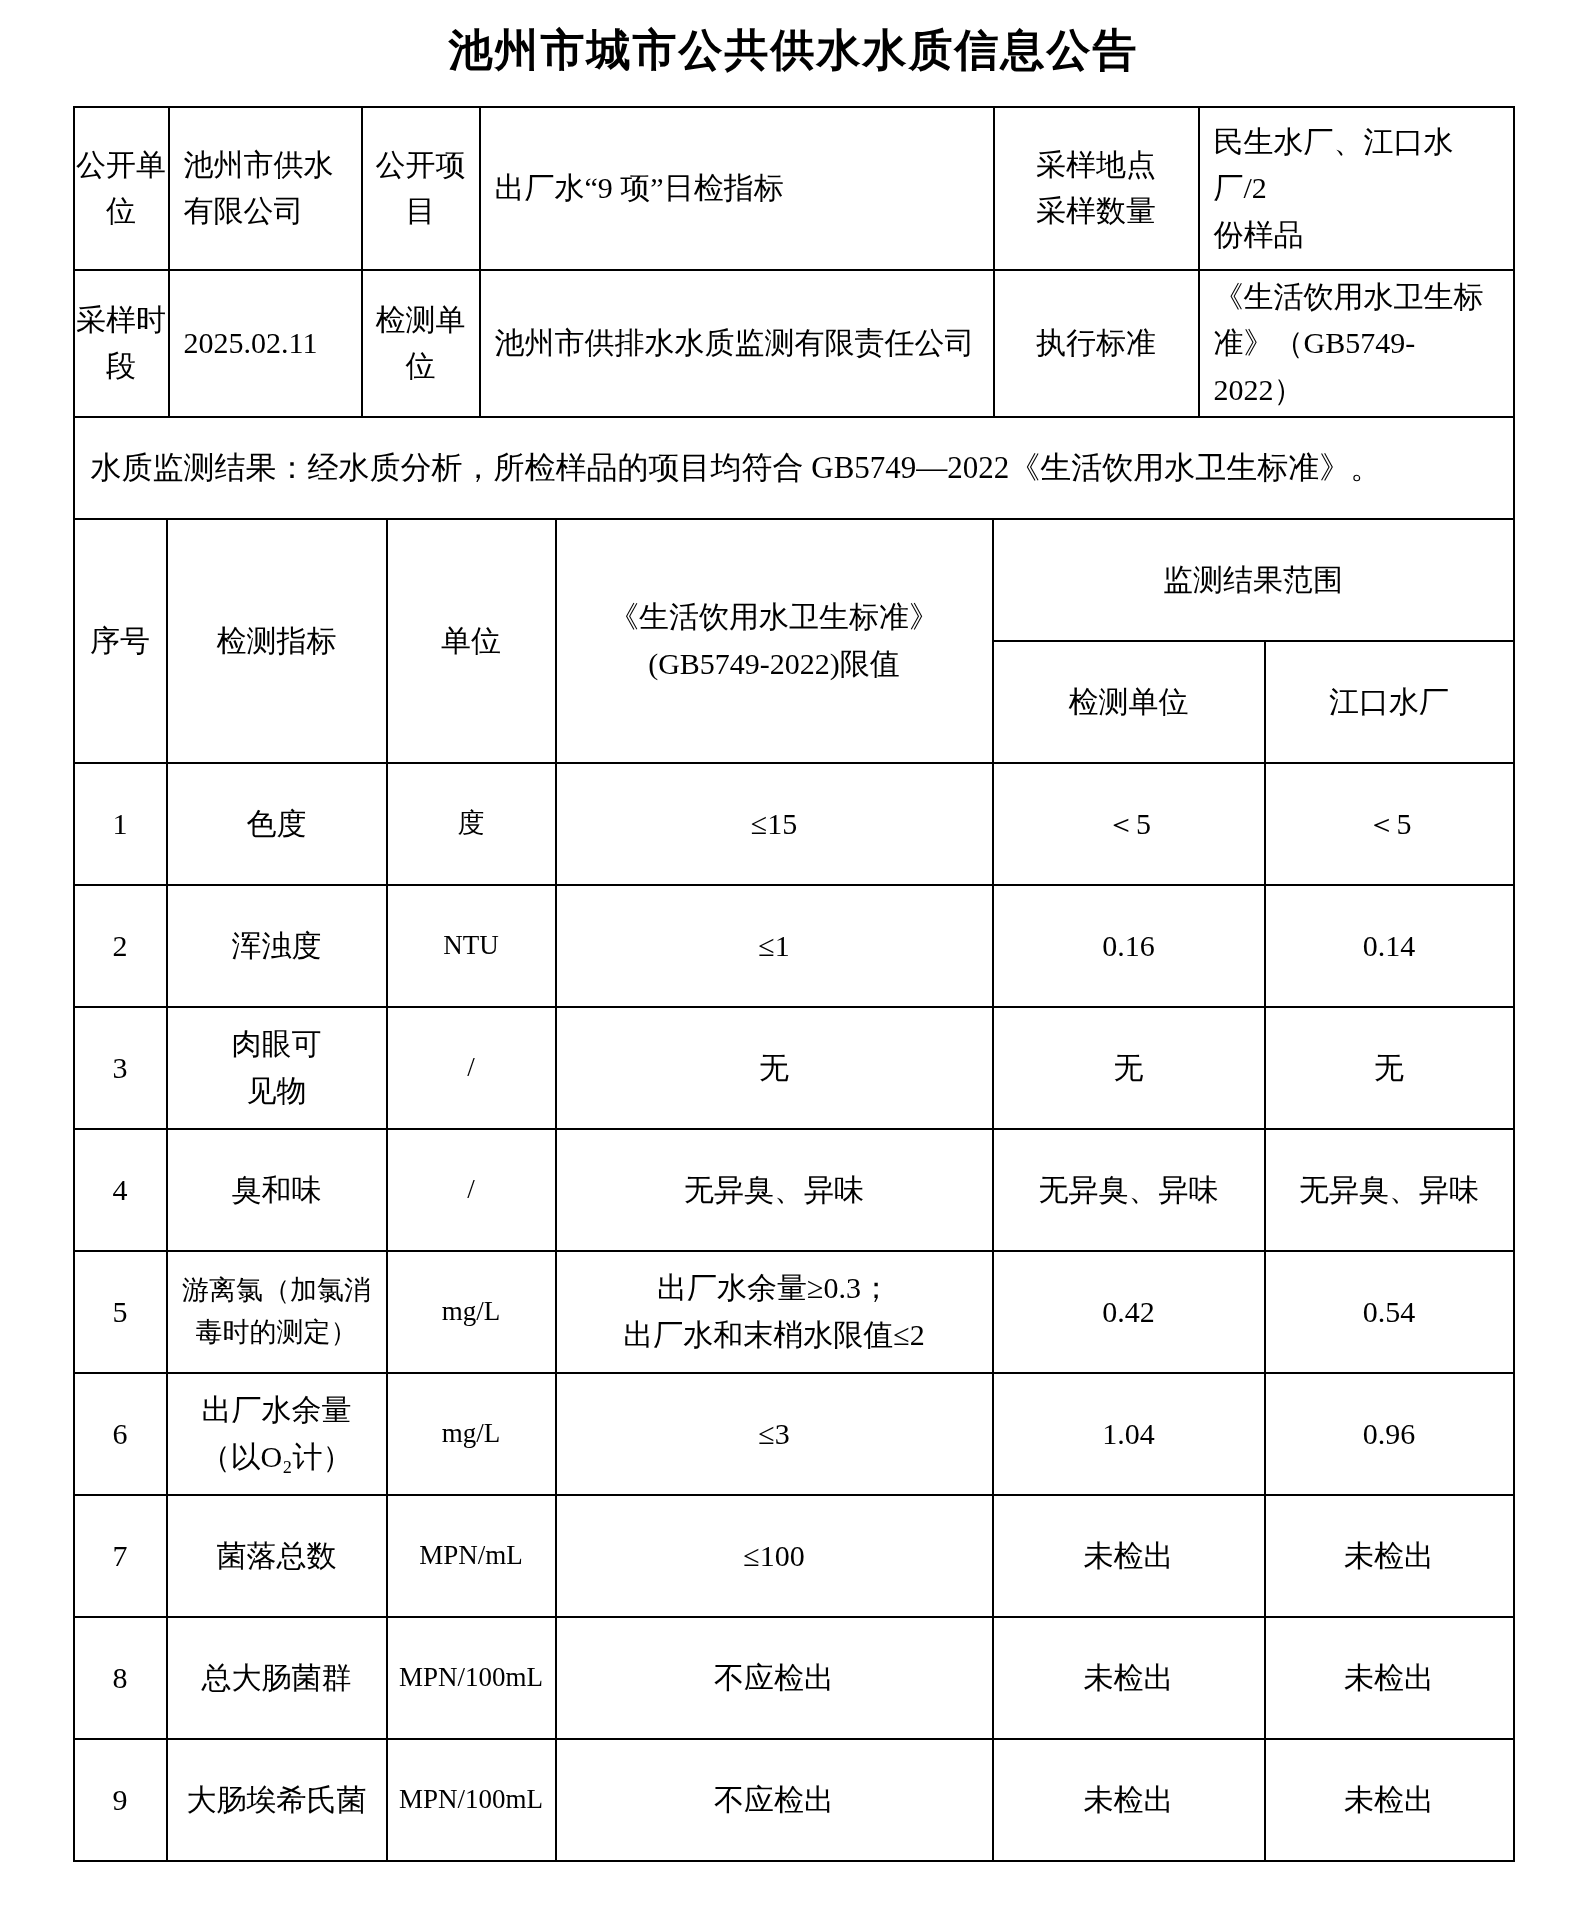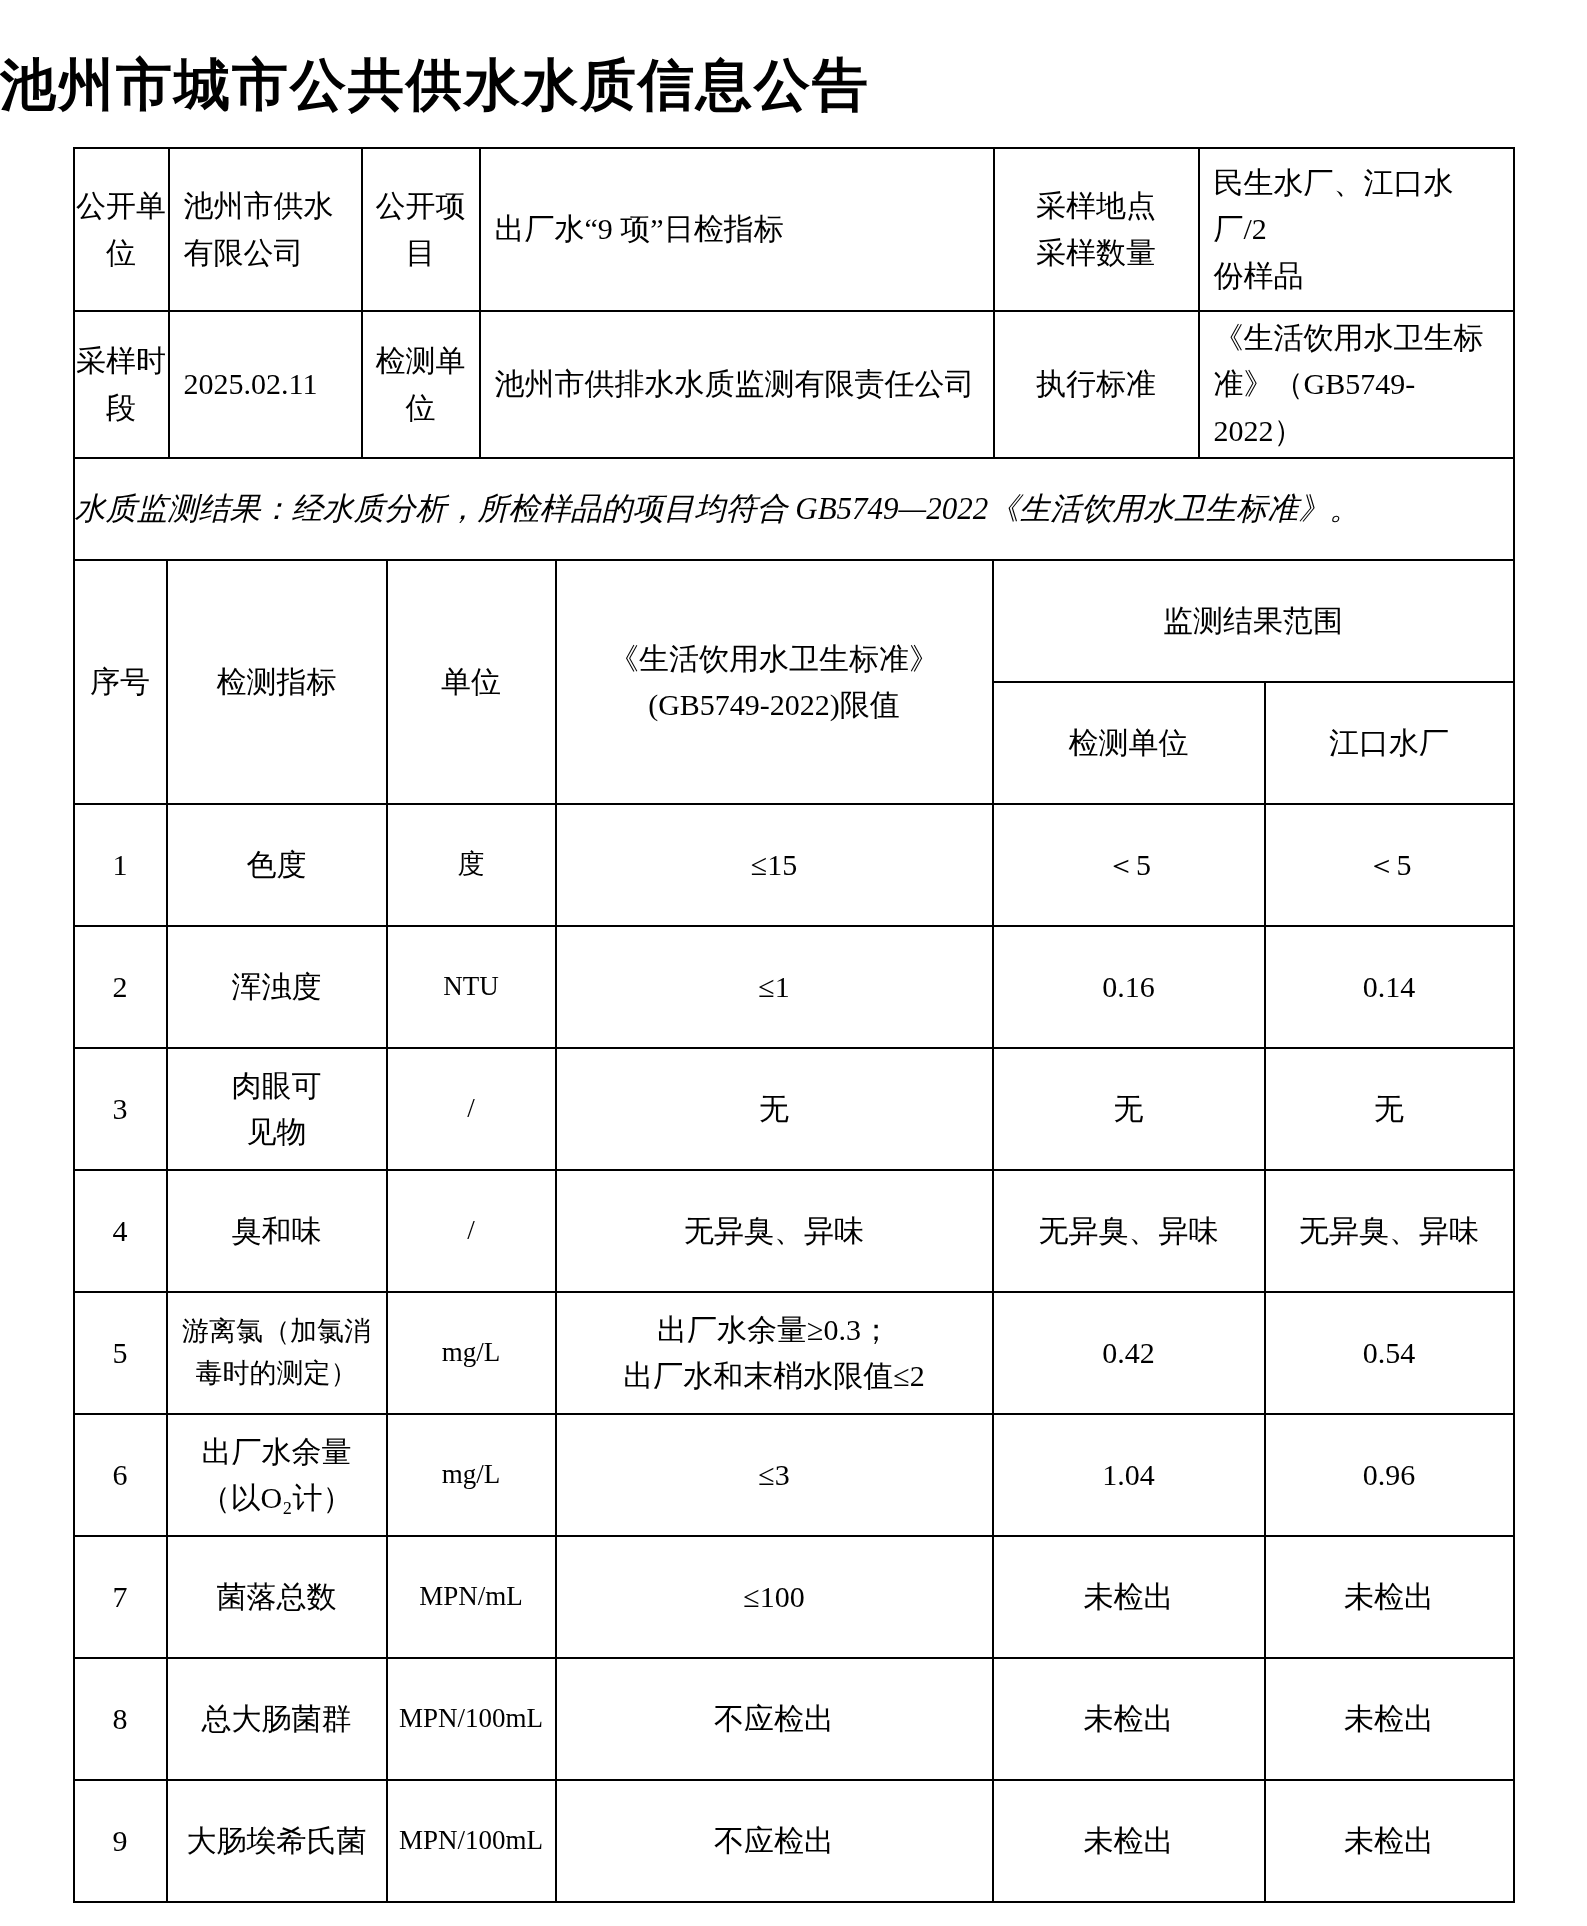--- a/index.html
+++ b/index.html
@@ -6,22 +6,23 @@
   html, body { background: #ffffff; }
   body {
     width: 1587px; height: 1926px;
     font-family: "Liberation Serif", "DejaVu Serif", serif;
     color: #000000;
     overflow: hidden;
   }
   .page { position: relative; width: 1587px; height: 1926px; background: #ffffff; }
 
   .title {
-    padding-top: 52px;
-    font-size: 56px;
+    padding-top: 25px;
+    text-align: center;
+    font-size: 44px;
     font-weight: bold;
     letter-spacing: 2px;
     line-height: 1.2;
   }
 
   table {
     border-collapse: collapse;
     table-layout: fixed;
     width: 1440px;
     margin: 0 auto;
@@ -38,22 +39,22 @@
 
   
   .info { margin-top: 28px; }
   .info tr.r1 { height: 163px; }
   .info tr.r2 { height: 147px; }
   .info tr.r3 { height: 102px; }
   .info .lab { text-align: center; }
   .info .val { text-align: left; padding-left: 14px; padding-right: 8px; }
   .info .summary {
     text-align: left;
+    padding-left: 16px;
     font-size: 31px;
-    font-style: italic;
   }
 
   
   .main { margin-top: -2px; }
   .main th, .main td { text-align: center; }
   .main thead tr { height: 122px; }
   .main tbody tr { height: 122px; }
   .main .unit { font-size: 27px; padding: 0 2px; }
   .main .small { font-size: 27px; }
 </style>

